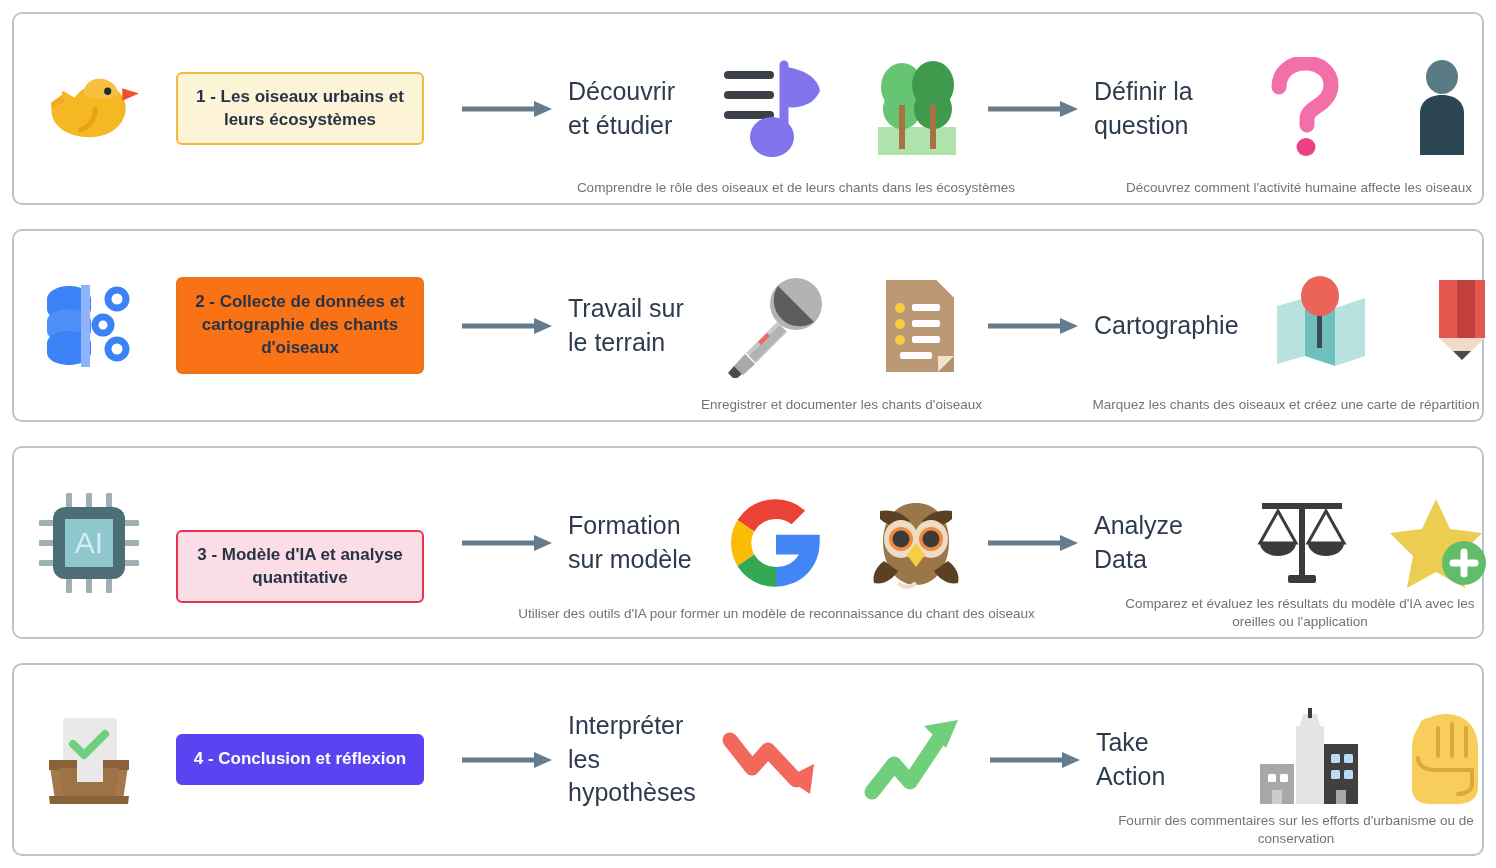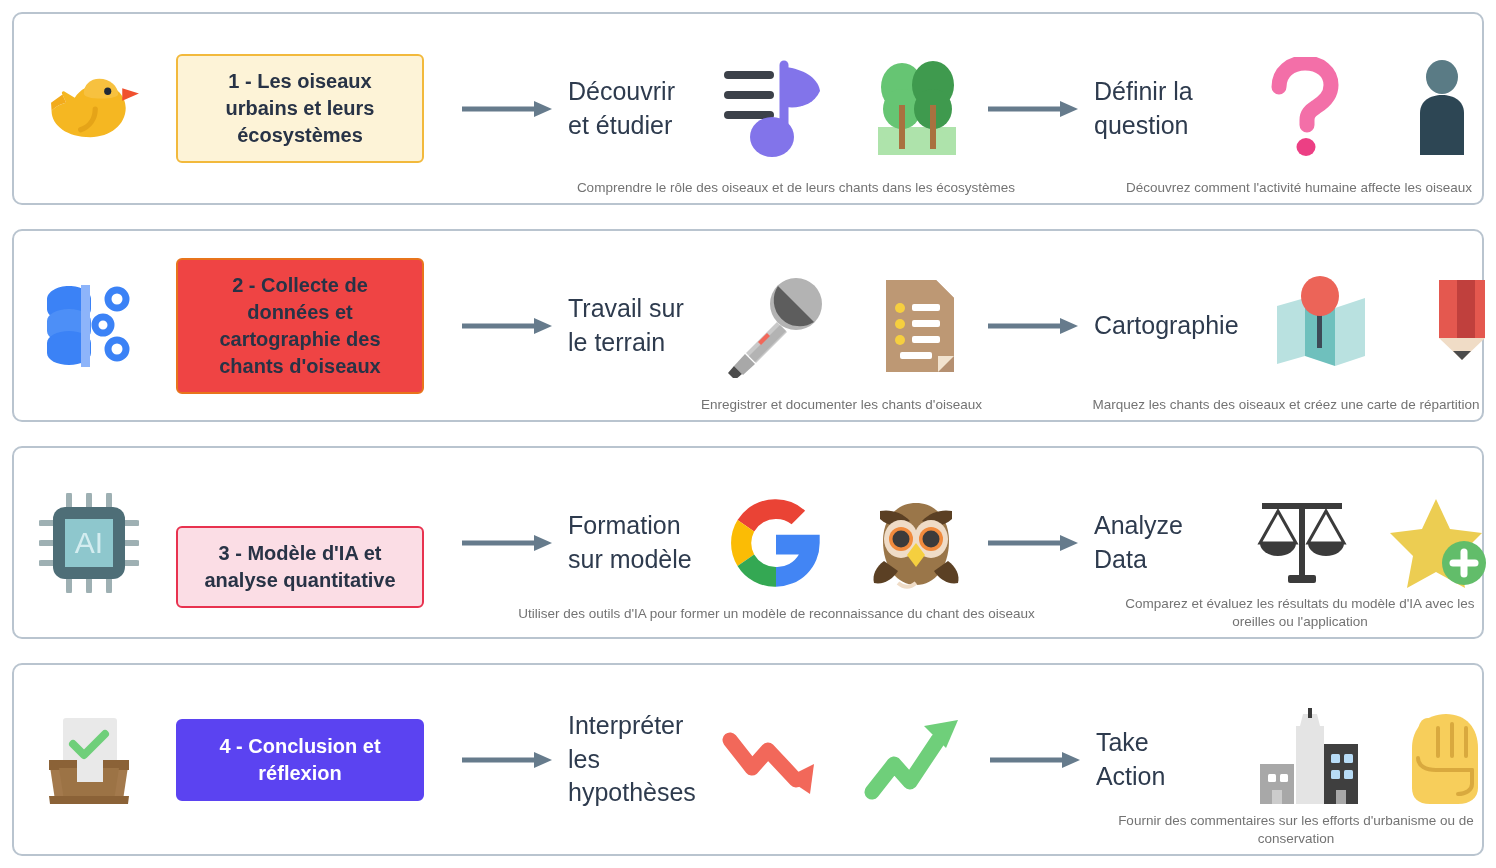--- a/index.html
+++ b/index.html
@@ -37,26 +37,26 @@
   }
   
   .stage-chip {
     width: 248px;
     min-width: 248px;
     margin-left: 12px;
     padding: 12px 14px;
     border-radius: 6px;
     text-align: center;
     font-weight: bold;
-    font-size: 20px;
+    font-size: 17px;
     line-height: 1.35;
     color: #283346;
   }
   .chip-1 { background: #fdf3d7; border: 2px solid #f2b93c; }
-  .chip-2 { background: #ef4444; border: 2px solid #e8741c; }
+  .chip-2 { background: #f97316; border: 2px solid #e8741c; }
   .chip-3 { background: #fbdde5; border: 2px solid #e8324f; margin-top: 48px; }
   .chip-4 { background: #5b43f1; border: 2px solid #5b43f1; color: #ffffff; }
 
   
   .flow {
     flex: 1 1 auto;
     height: 100%;
     position: relative;
     display: flex;
     align-items: center;

